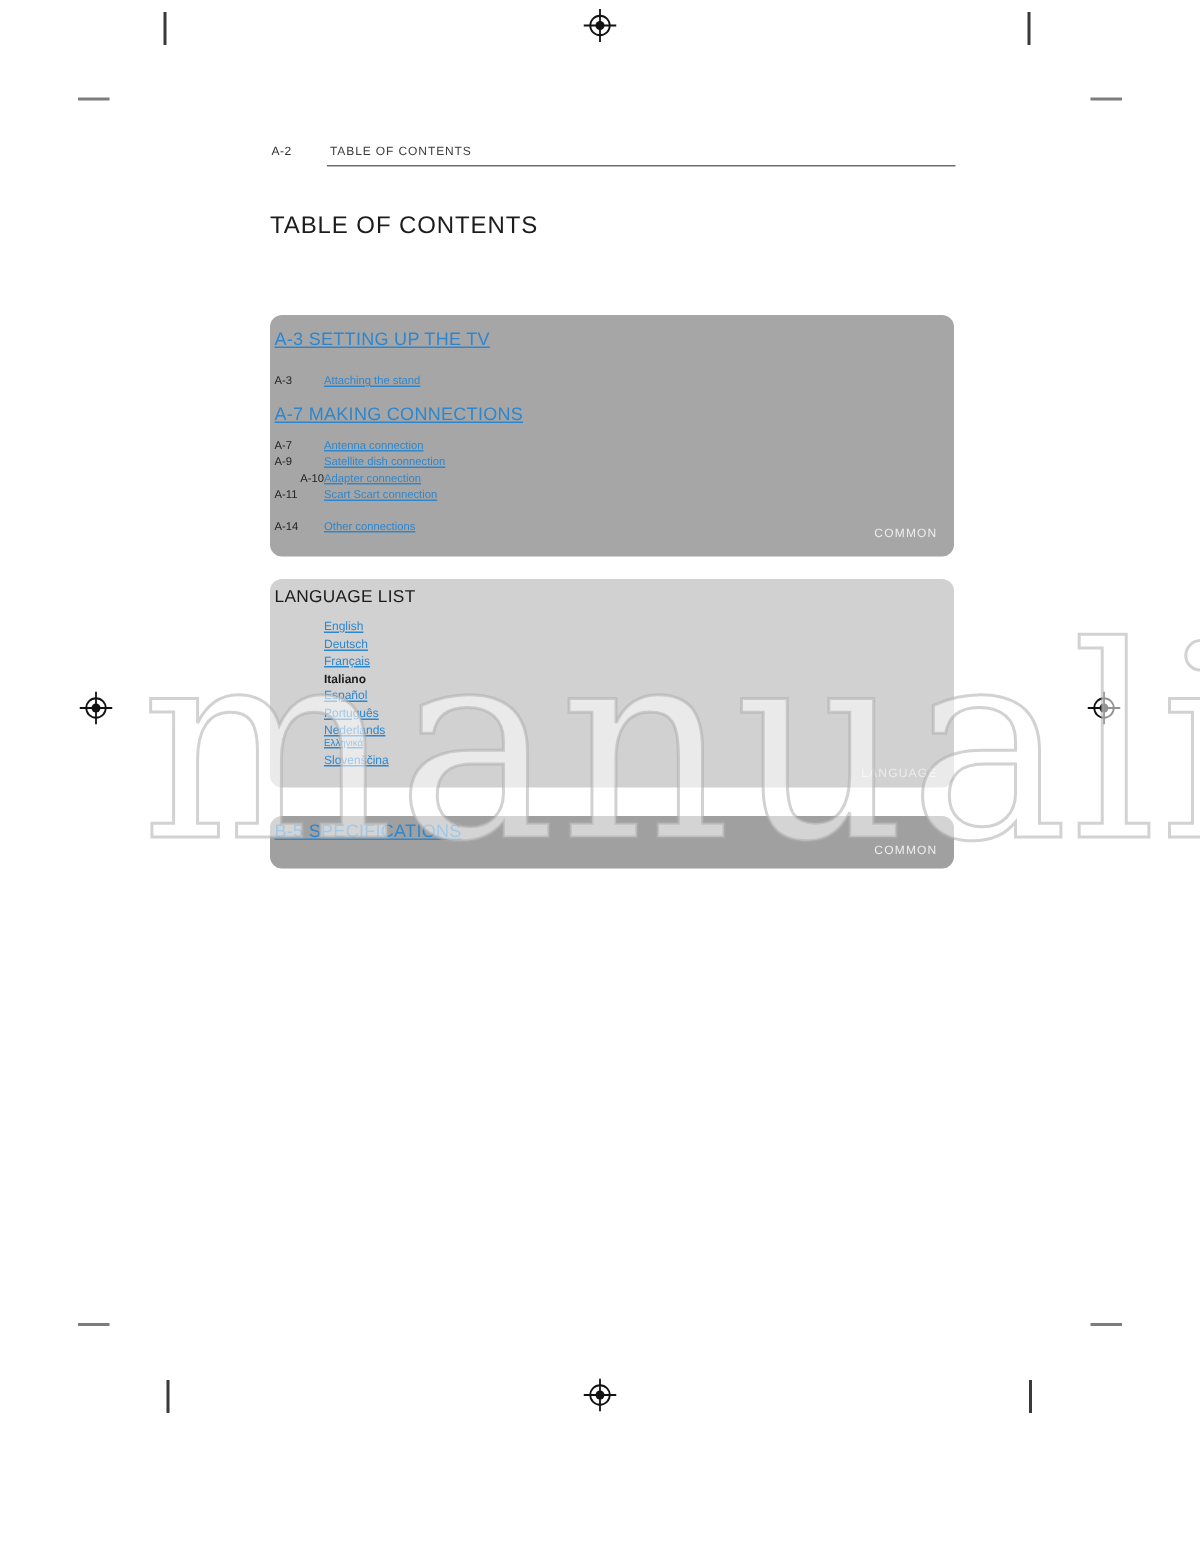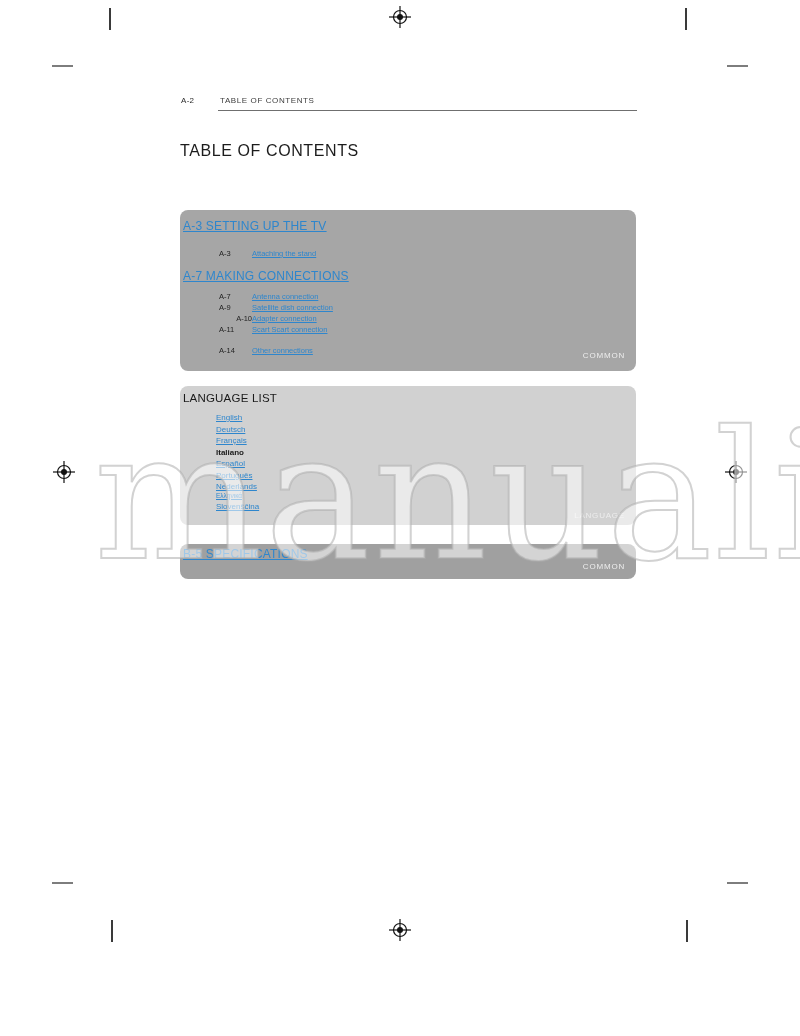--- a/index.html
+++ b/index.html
@@ -41,21 +41,21 @@
     border-radius: 8px; z-index: 1; padding-left: 32px;
   }
   #box-common-1 { top: 210px; height: 161px; background: #a6a6a6; }
   #box-language { top: 386px; height: 139px; background: #d1d1d1; }
   #box-common-2 { top: 544px; height: 35px; background: #a0a0a0; }
   .section-heading {
     position: absolute; left: 3px;
     font-size: 12px; letter-spacing: 0.2px;
     color: #2e86cd; text-decoration: underline; cursor: pointer;
   }
-  .toc-row { position: absolute; left: 3px; font-size: 7.5px; margin-left: 36px; }
+  .toc-row { position: absolute; left: 3px; font-size: 7.5px; }
   .toc-row .pg { display: inline-block; width: 33px; color: #1f1f1f; }
   a.lnk, .lnk { color: #2e86cd; text-decoration: underline; cursor: pointer; }
   .box-tag {
     position: absolute; right: 11px;
     font-size: 8px; letter-spacing: 0.8px; color: #ededed; text-align: center;
   }
   .lang-heading {
     position: absolute; left: 3px; top: 6px;
     font-size: 11.5px; color: #1a1a1a; letter-spacing: 0.2px;
   }

